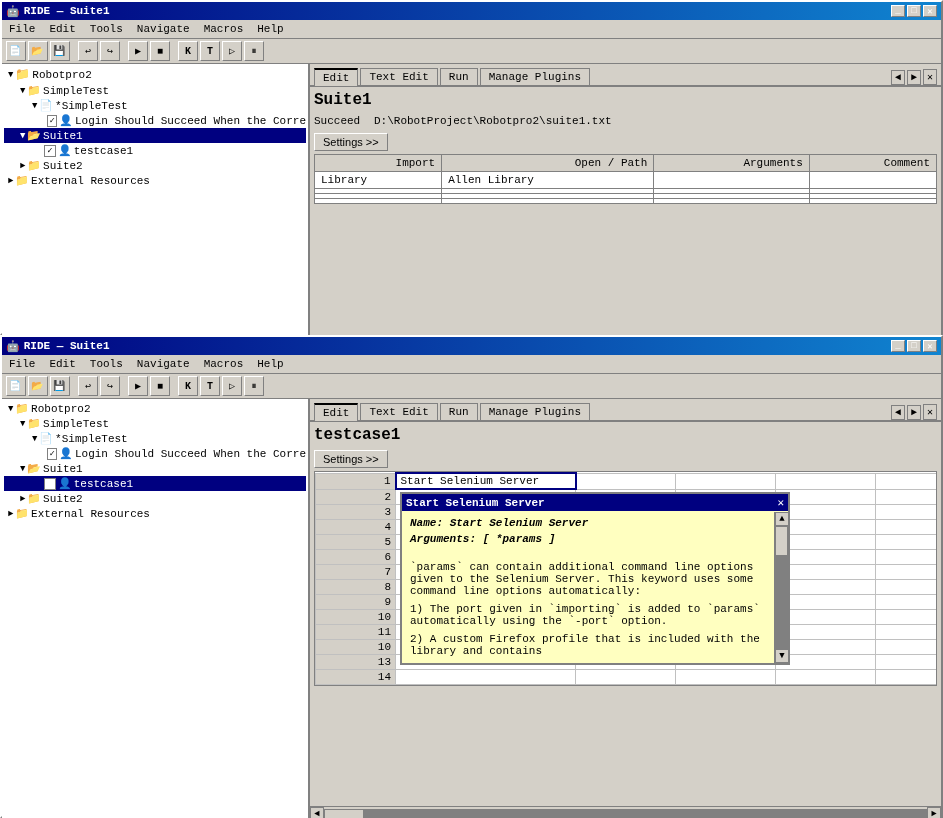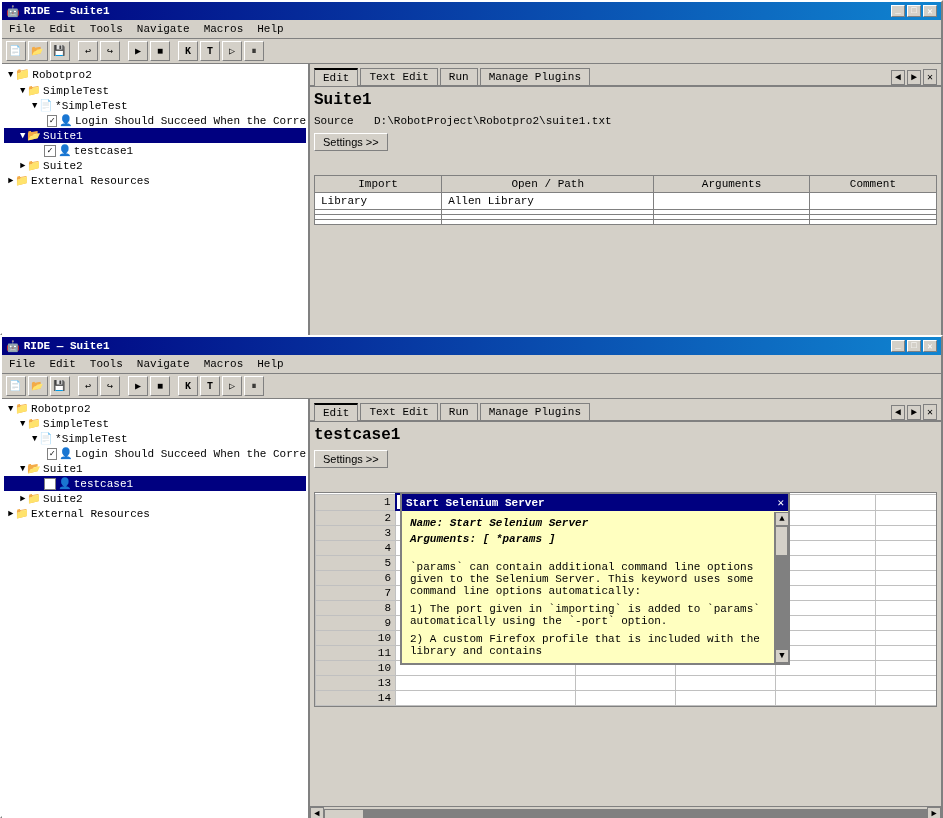--- a/index.html
+++ b/index.html
@@ -132,36 +132,36 @@
     .source-value { color: #000; text-align: center; }
 
     .settings-btn {
       padding: 2px 8px;
       background: #d4d0c8;
       border: 1px solid #fff;
       border-right-color: #808080;
       border-bottom-color: #808080;
       cursor: pointer;
       font-size: 11px;
-      margin-bottom: 24px;
+      margin-bottom: 3px;
     }
 
     
     .import-table-wrap { display: flex; gap: 4px; }
     .import-table {
       flex: 1;
       border-collapse: collapse;
       font-size: 11px;
       background: white;
     }
     .import-table th {
       background: #d4d0c8;
       border: 1px solid #808080;
       padding: 2px 6px;
-      text-align: center;
+      text-align: right;
       font-weight: normal;
     }
     .import-table td {
       border: 1px solid #808080;
       padding: 2px 6px;
     }
 
     .import-buttons { display: flex; flex-direction: column; gap: 2px; min-width: 90px; }
     .import-btn {
       padding: 3px 6px;
@@ -358,21 +358,21 @@
         <div class="tab-nav">
           <div class="tab-nav-btn">◄</div>
           <div class="tab-nav-btn">►</div>
           <div class="tab-nav-btn">✕</div>
         </div>
       </div>
 
       <div class="edit-area">
         <div class="suite-title">Suite1</div>
         <div class="source-row">
-          <span class="source-label">Source</span>
+          <span class="source-label">Succeed</span>
           <span class="source-value">D:\RobotProject\Robotpro2\suite1.txt</span>
         </div>
         <button class="settings-btn">Settings &gt;&gt;</button>
 
         <div class="import-table-wrap">
           <table class="import-table">
             <thead>
               <tr>
                 <th>Import</th>
                 <th>Open / Path</th>

